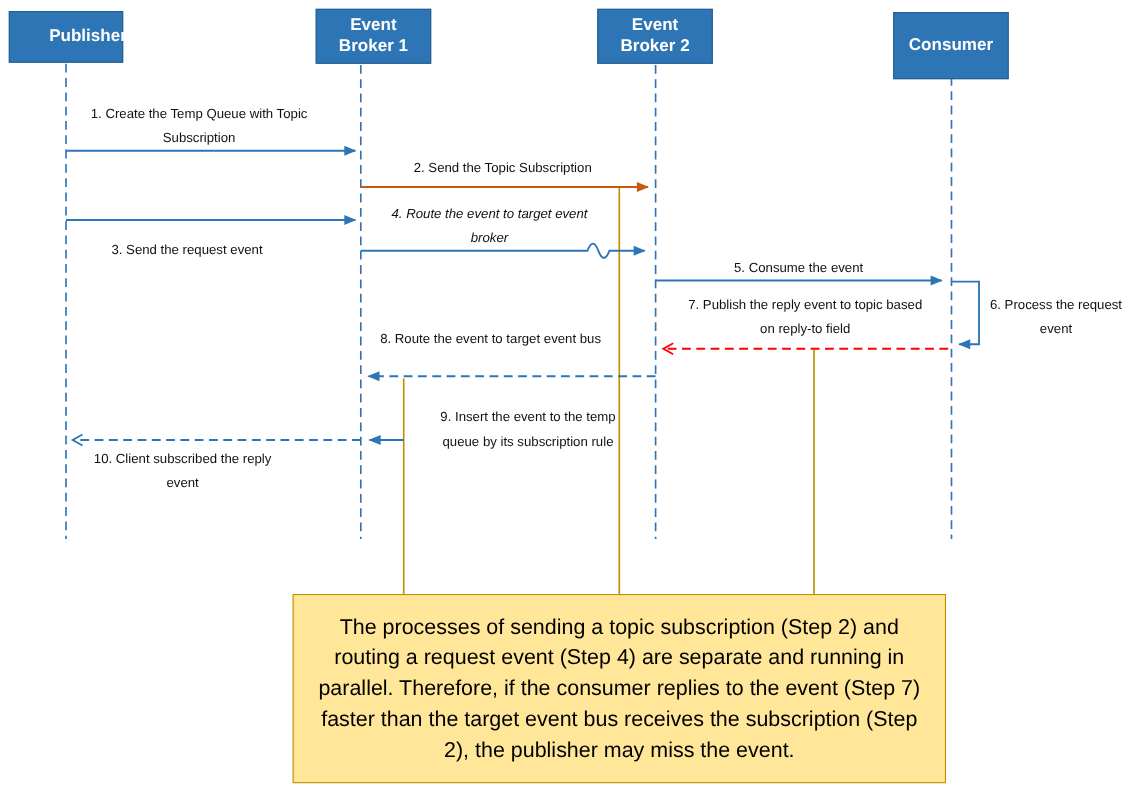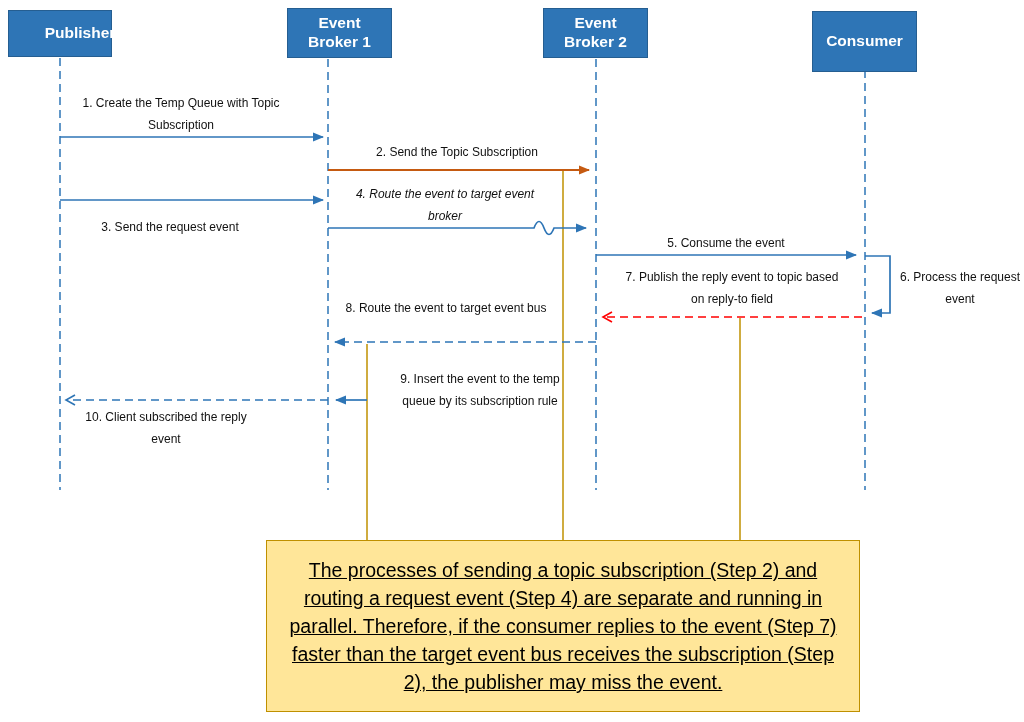--- a/index.html
+++ b/index.html
@@ -11,21 +11,21 @@
     position:absolute;background:#2E75B6;border:1px solid #255E91;color:#fff;
     font-weight:bold;font-size:15.5px;line-height:1.22;text-align:center;
     display:flex;align-items:center;justify-content:center;padding:0 8px;box-sizing:border-box;
   }
   .msg{
     position:absolute;font-size:12px;line-height:22px;color:#111;text-align:center;
   }
   .note{
     position:absolute;left:266px;top:540px;width:594px;height:172px;
     background:#FFE699;border:1.5px solid #BF9000;box-sizing:border-box;
-    display:flex;align-items:center;justify-content:flex-end;padding:8px 18px;text-decoration:underline;
+    display:flex;align-items:center;justify-content:flex-end;padding:8px 18px;
   }
   .note-text{
     width:100%;font-size:19.5px;line-height:28px;color:#000;text-align:center;
   }
   svg.layer{position:absolute;left:0;top:0;}
 </style>
 </head>
 <body>
 
 <div class="canvas">

